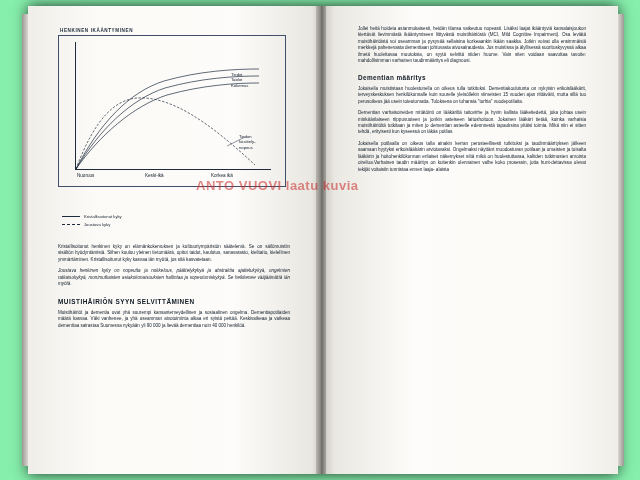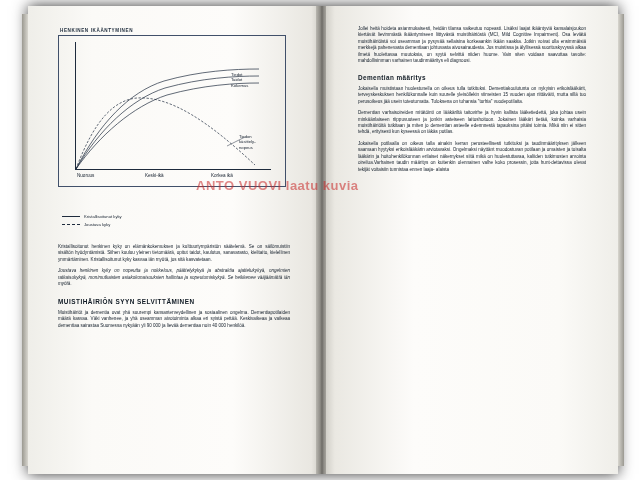--- a/index.html
+++ b/index.html
@@ -5,21 +5,21 @@
   html, body {
     margin: 0;
     padding: 0;
     background: #0a0a0a;
   }
   #page {
     position: relative;
     width: 640px;
     height: 480px;
     overflow: hidden;
-    background: #ffffff;
+    background: #86efac;
     font-family: "Liberation Sans", sans-serif;
   }
 
   
   .book {
     position: absolute;
     left: 28px;
     top: 6px;
     width: 590px;
     height: 468px;

